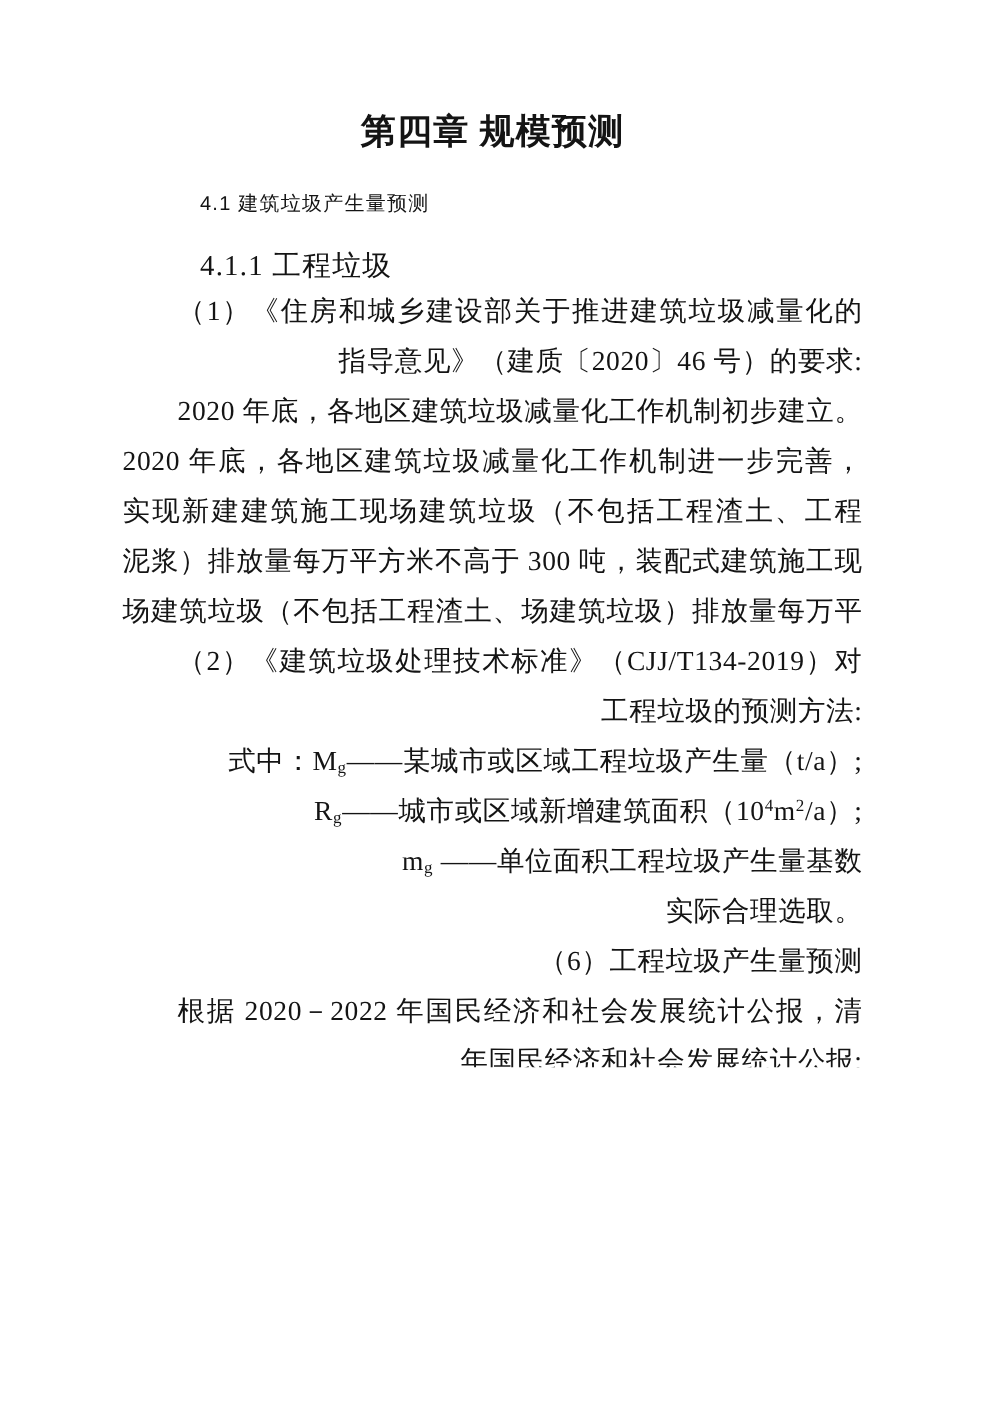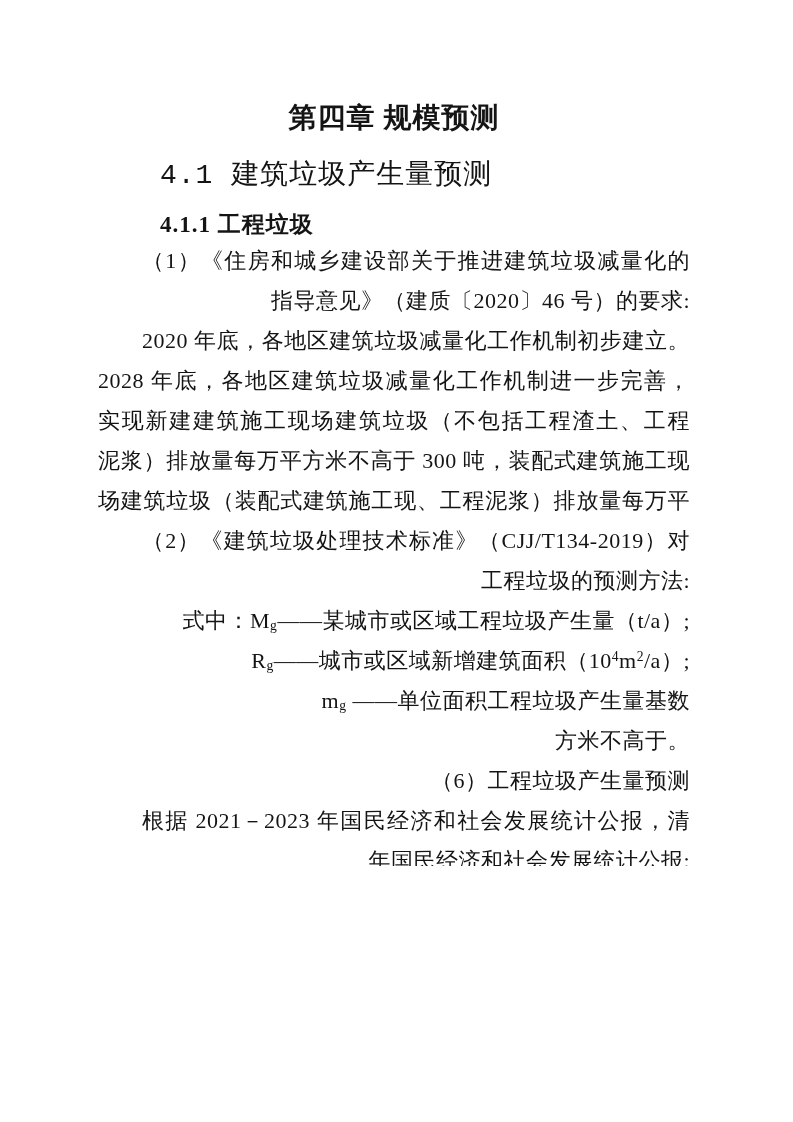--- a/index.html
+++ b/index.html
@@ -1,50 +1,50 @@
 <!DOCTYPE html>
 <html><head>
 <meta charset="utf-8">
 <style>
   * { margin: 0; padding: 0; box-sizing: border-box; }
   html, body { background: #ffffff; }
   .page {
     position: relative;
     width: 793px;
     height: 854px;
-    margin: 12px auto;
+    margin: 0 auto;
     background: #ffffff;
     color: #141414;
     font-family: "Liberation Serif", "DejaVu Serif", serif;
     padding: 0 103px 0 98px;
     overflow: hidden;
   }
   .chapter-title {
     margin-top: 88px;
     font-size: 28px;
     line-height: 36px;
     font-weight: bold;
     text-align: center;
     letter-spacing: 1px;
   }
   .section-heading {
     margin-top: 24px;
     margin-left: 62px;
-    font-family: Liberation Mono, monospace;
-    font-size: 28px;
+    font-family: Liberation Sans, sans-serif;
+    font-size: 16px;
     line-height: 32px;
     font-weight: 500;
     letter-spacing: 1px;
   }
   .subsection-heading {
     margin-top: 18px;
     margin-left: 62px;
     font-size: 23px;
     line-height: 30px;
-    font-weight: bold;
+    font-weight: normal;
     letter-spacing: 1px;
   }
   .body-lines { margin-top: 1px; }
   .line {
     font-size: 22px;
     line-height: 40px;
     letter-spacing: 0.5px;
     text-align: right;
   }
   .line.fill { text-align: justify; text-align-last: justify; }
@@ -68,28 +68,28 @@
 <body>
 
 <div class="page">
   <h1 class="chapter-title">第四章 规模预测</h1>
   <h2 class="section-heading">4.1 建筑垃圾产生量预测</h2>
   <h3 class="subsection-heading">4.1.1 工程垃圾</h3>
   <div class="body-lines">
       <div class="line indent fill">（1）《住房和城乡建设部关于推进建筑垃圾减量化的</div>
       <div class="line">指导意见》（建质〔2020〕46 号）的要求:</div>
       <div class="line indent fill">2020 年底，各地区建筑垃圾减量化工作机制初步建立。</div>
-      <div class="line fill">2028 年底，各地区建筑垃圾减量化工作机制进一步完善，</div>
+      <div class="line fill">2020 年底，各地区建筑垃圾减量化工作机制进一步完善，</div>
       <div class="line fill">实现新建建筑施工现场建筑垃圾（不包括工程渣土、工程</div>
       <div class="line fill">泥浆）排放量每万平方米不高于 300 吨，装配式建筑施工现</div>
-      <div class="line fill">场建筑垃圾（装配式建筑施工现、工程泥浆）排放量每万平</div>
+      <div class="line fill">场建筑垃圾（不包括工程渣土、场建筑垃圾）排放量每万平</div>
       <div class="line indent fill">（2）《建筑垃圾处理技术标准》（CJJ/T134-2019）对</div>
       <div class="line">工程垃圾的预测方法:</div>
       <div class="line indent">式中：M<sub>g</sub>——某城市或区域工程垃圾产生量（t/a）;</div>
       <div class="line indent2">R<sub>g</sub>——城市或区域新增建筑面积（10<sup>4</sup>m<sup>2</sup>/a）;</div>
       <div class="line indent2">m<sub>g</sub> ——单位面积工程垃圾产生量基数</div>
-      <div class="line">方米不高于。</div>
+      <div class="line">实际合理选取。</div>
       <div class="line indent">（6）工程垃圾产生量预测</div>
-      <div class="line indent fill">根据 2021－2023 年国民经济和社会发展统计公报，清</div>
+      <div class="line indent fill">根据 2020－2022 年国民经济和社会发展统计公报，清</div>
       <div class="line">年国民经济和社会发展统计公报:</div>
     </div>
   <div class="page-number">18</div>
 </div>
 
 </body></html>

